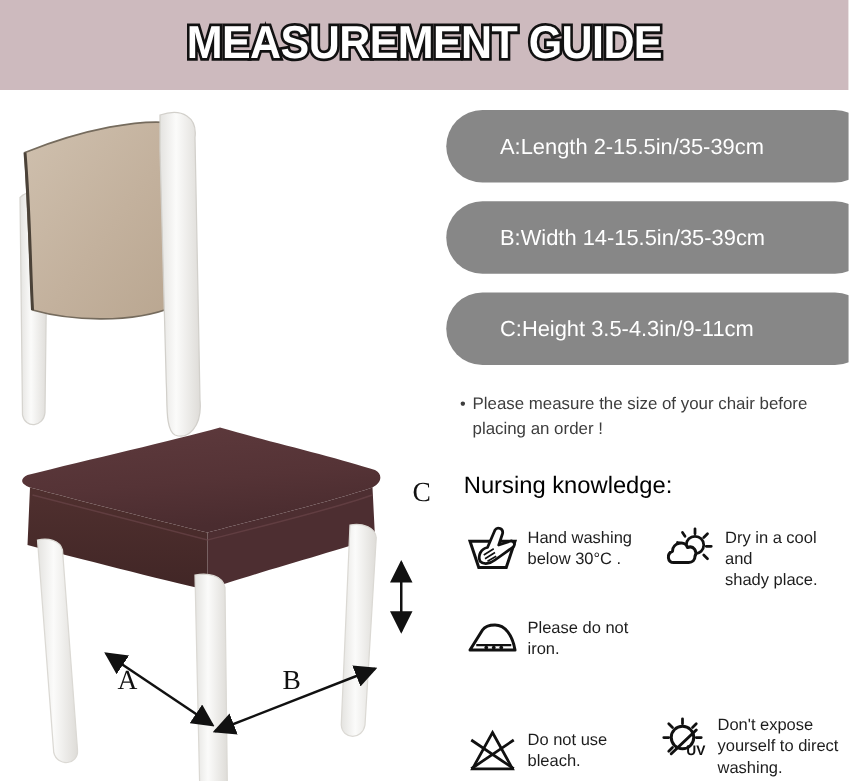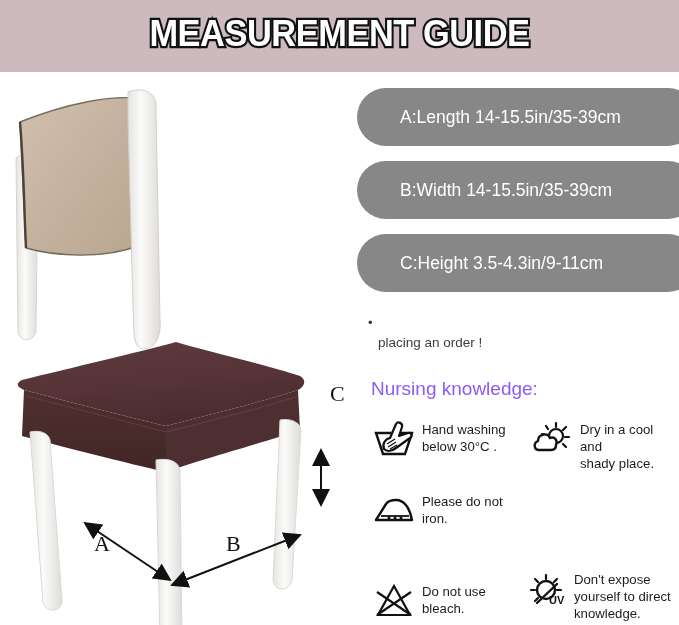--- a/index.html
+++ b/index.html
@@ -54,21 +54,21 @@
     font-size:13.5px;color:#3d3d3d;line-height:1.45;
   }
   .note .bullet{
     position:absolute;left:-10px;top:3px;
     font-size:13px;color:#3d3d3d;line-height:1;
   }
 
   
   .nk-title{
     position:absolute;left:371px;top:378px;
-    font-size:19px;color:#8b5cf6;
+    font-size:19px;color:#000000;
   }
   .care-grid{
     position:absolute;left:371px;top:418px;
     width:305px;
   }
   .care-row{display:flex;}
   .care-row.r1{height:72px;gap:11px;}
   .care-row.r2{height:70px;}
   .care-row.r3{height:62px;align-items:flex-end;}
   .care-cell{
@@ -163,31 +163,32 @@
       <line x1="85" y1="443" x2="170" y2="500" stroke="#111" stroke-width="2" marker-start="url(#arrTail)" marker-end="url(#arrHead)"></line>
 
       <line x1="172" y1="505" x2="300" y2="455" stroke="#111" stroke-width="2" marker-start="url(#arrTail)" marker-end="url(#arrHead)"></line>
     </svg>
   </div>
   <div class="dim-label" id="label-a">A</div>
   <div class="dim-label" id="label-b">B</div>
   <div class="dim-label" id="label-c">C</div>
 
   <div class="pill" id="pill-a">
-    <span>A:Length 14-15.5in/35-39cm</span>
+    <span>A:Length 2-15.5in/35-39cm</span>
   </div>
   <div class="pill" id="pill-b">
     <span>B:Width 14-15.5in/35-39cm</span>
   </div>
   <div class="pill" id="pill-c">
     <span>C:Height 3.5-4.3in/9-11cm</span>
   </div>
 
   <div class="note">
     <span class="bullet">•</span>
+    <span>Please measure the size of your chair before</span>
     <br>
     <span>placing an order !</span>
   </div>
 
   <div class="nk-title">Nursing knowledge:</div>
 
   <div class="care-grid">
 
     <div class="care-row r1">
 
@@ -260,19 +261,19 @@
           <svg width="44" height="38" viewBox="0 0 44 38">
             <path d="M22,20 m-9,0 a9,9 0 1,1 18,0 a9,9 0 1,1 -18,0" fill="none" stroke="#111" stroke-width="2.4"></path>
             <path d="M22,5 L22,9 M33,9 L30,12 M37,20 L33,20 M11,9 L14,12 M7,20 L11,20 M11,31 L14,28" stroke="#111" stroke-width="2.2" stroke-linecap="round"></path>
             <path d="M13,33 L33,14" stroke="#111" stroke-width="2.4" stroke-linecap="round"></path>
             <text x="25" y="34" font-family="Liberation Sans, sans-serif" font-size="11" font-weight="bold" fill="#111">UV</text>
           </svg>
         </span>
         <span class="care-text">
           <span>Don't expose</span><br>
           <span>yourself to direct</span><br>
-          <span>knowledge.</span>
+          <span>washing.</span>
         </span>
       </div>
     </div>
 
   </div>
 </div>
 
 </body></html>

